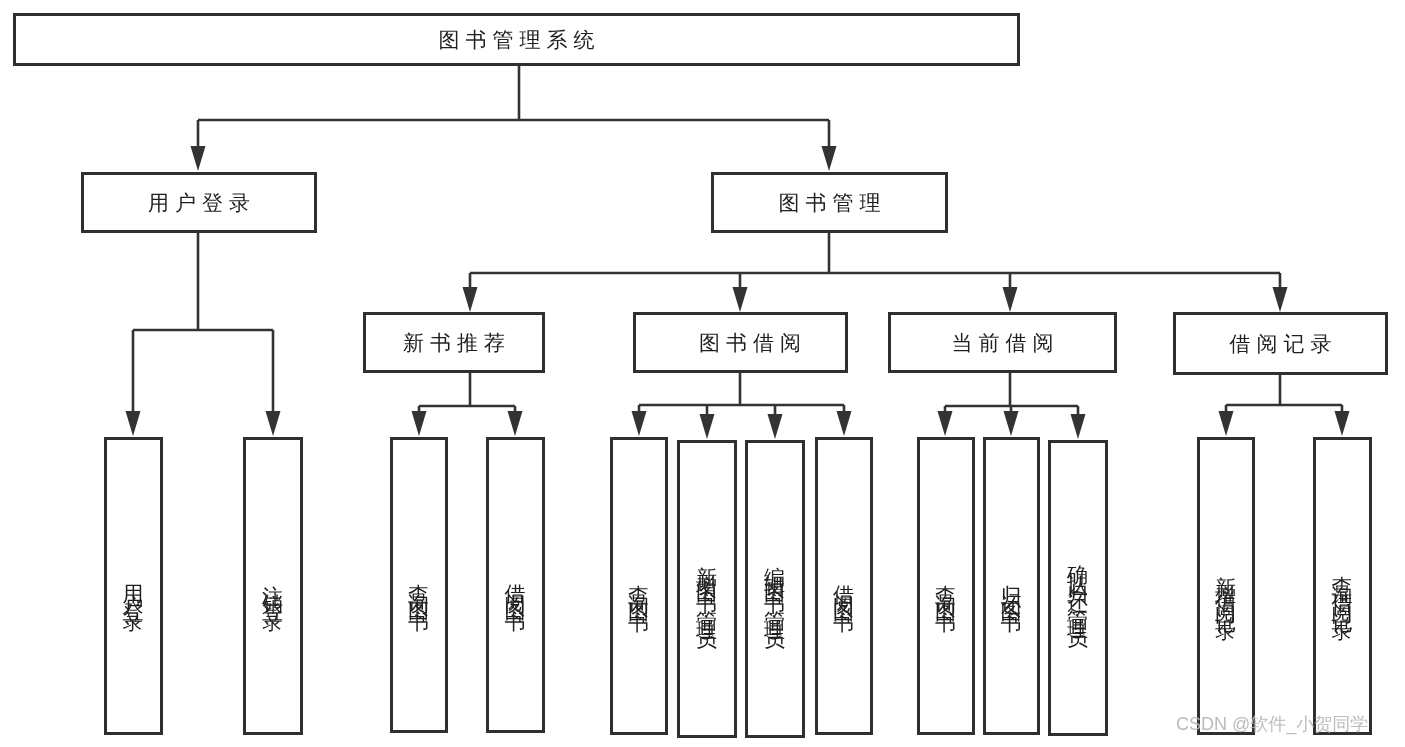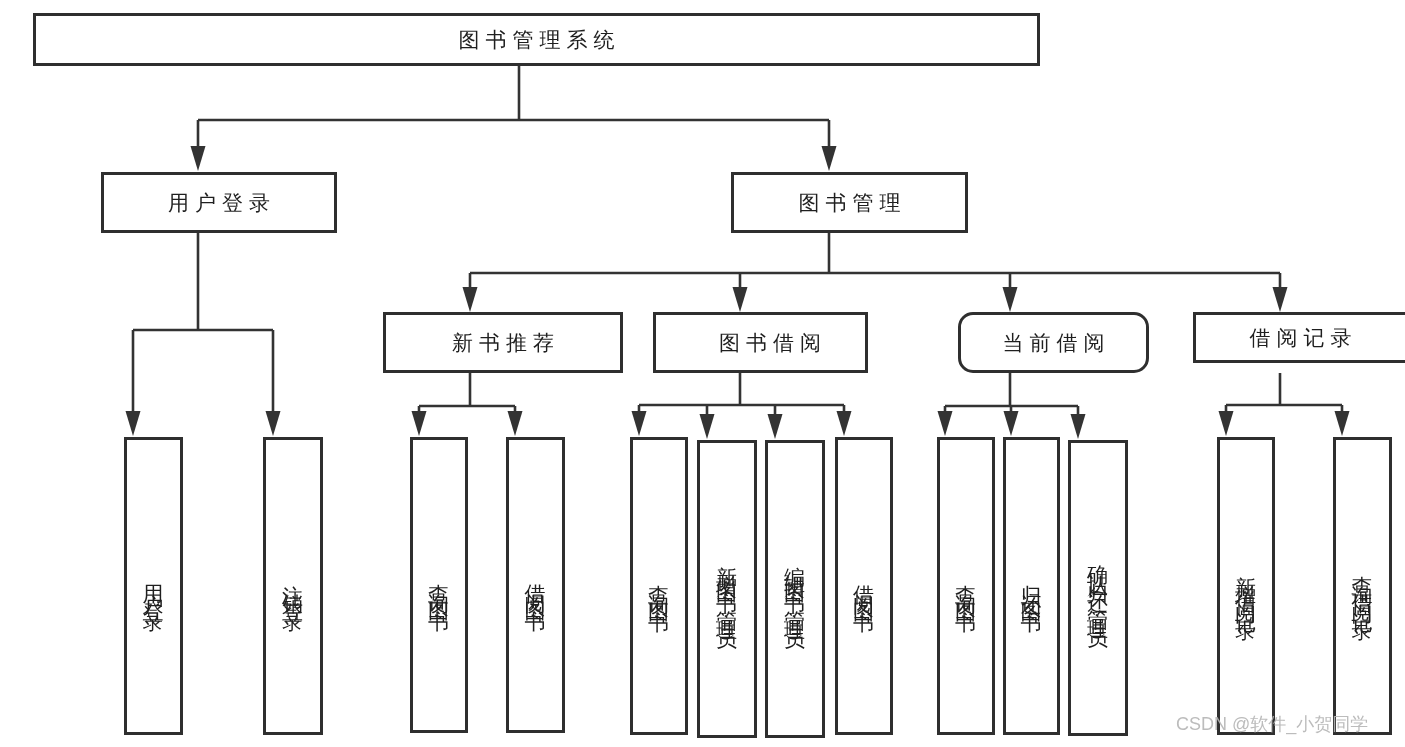--- a/index.html
+++ b/index.html
@@ -21,21 +21,20 @@
   .connectors{position:absolute;left:0;top:0;z-index:1;}
   .node{
     position:absolute;
     box-sizing:border-box;
     border:3px solid var(--border);
     background:#ffffff;
     display:flex;
     align-items:center;
     justify-content:center;
     z-index:2;
-    margin-left:20px;
   }
   .hbox span{
     font-size:21px;
     letter-spacing:6px;
     text-indent:6px;
     white-space:nowrap;
     color:var(--text);
   }
   .vbox span{
     writing-mode:vertical-rl;
@@ -119,30 +118,30 @@
     <span>图书管理系统</span>
   </div>
 
   <div class="node hbox" style="left:81px;top:172px;width:236px;height:61px;">
     <span>用户登录</span>
   </div>
   <div class="node hbox" style="left:711px;top:172px;width:237px;height:61px;text-align:center;">
     <span>图书管理</span>
   </div>
 
-  <div class="node hbox" style="left:363px;top:312px;width:240px;height:61px;">
+  <div class="node hbox" style="left:363px;top:312px;width:182px;height:61px;">
     <span>新书推荐</span>
   </div>
   <div class="node hbox" style="left:633px;top:312px;width:215px;height:61px;padding-left:19px;">
     <span>图书借阅</span>
   </div>
-  <div class="node hbox" style="left:938px;top:312px;width:191px;height:61px;border-radius:15px;">
+  <div class="node hbox" style="left:888px;top:312px;width:229px;height:61px;">
     <span>当前借阅</span>
   </div>
-  <div class="node hbox" style="left:1173px;top:312px;width:215px;height:51px;text-align:center;">
+  <div class="node hbox" style="left:1173px;top:312px;width:215px;height:63px;text-align:center;">
     <span>借阅记录</span>
   </div>
 
   <div class="node vbox" style="left:104px;top:437px;width:59px;height:298px;">
     <span>用户登录</span>
   </div>
   <div class="node vbox" style="left:243px;top:437px;width:60px;height:298px;">
     <span>注销登录</span>
   </div>
 

